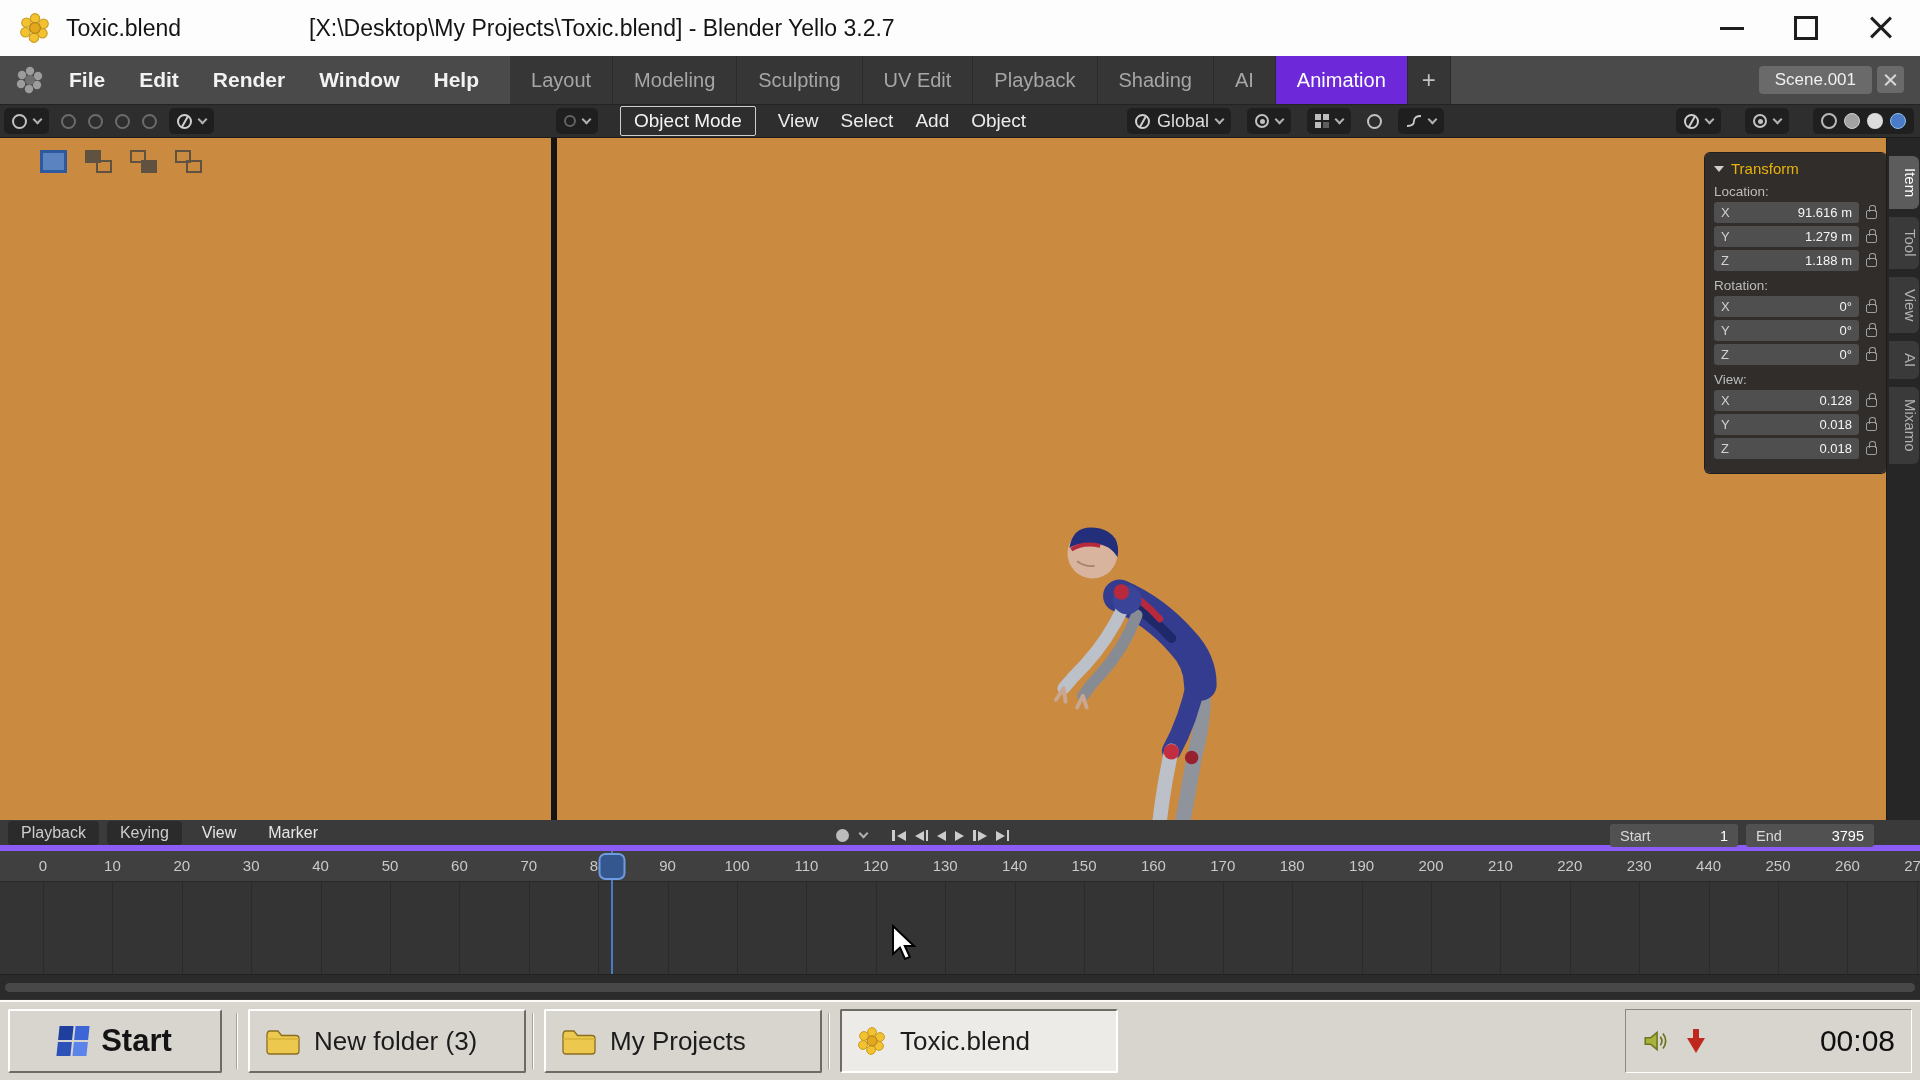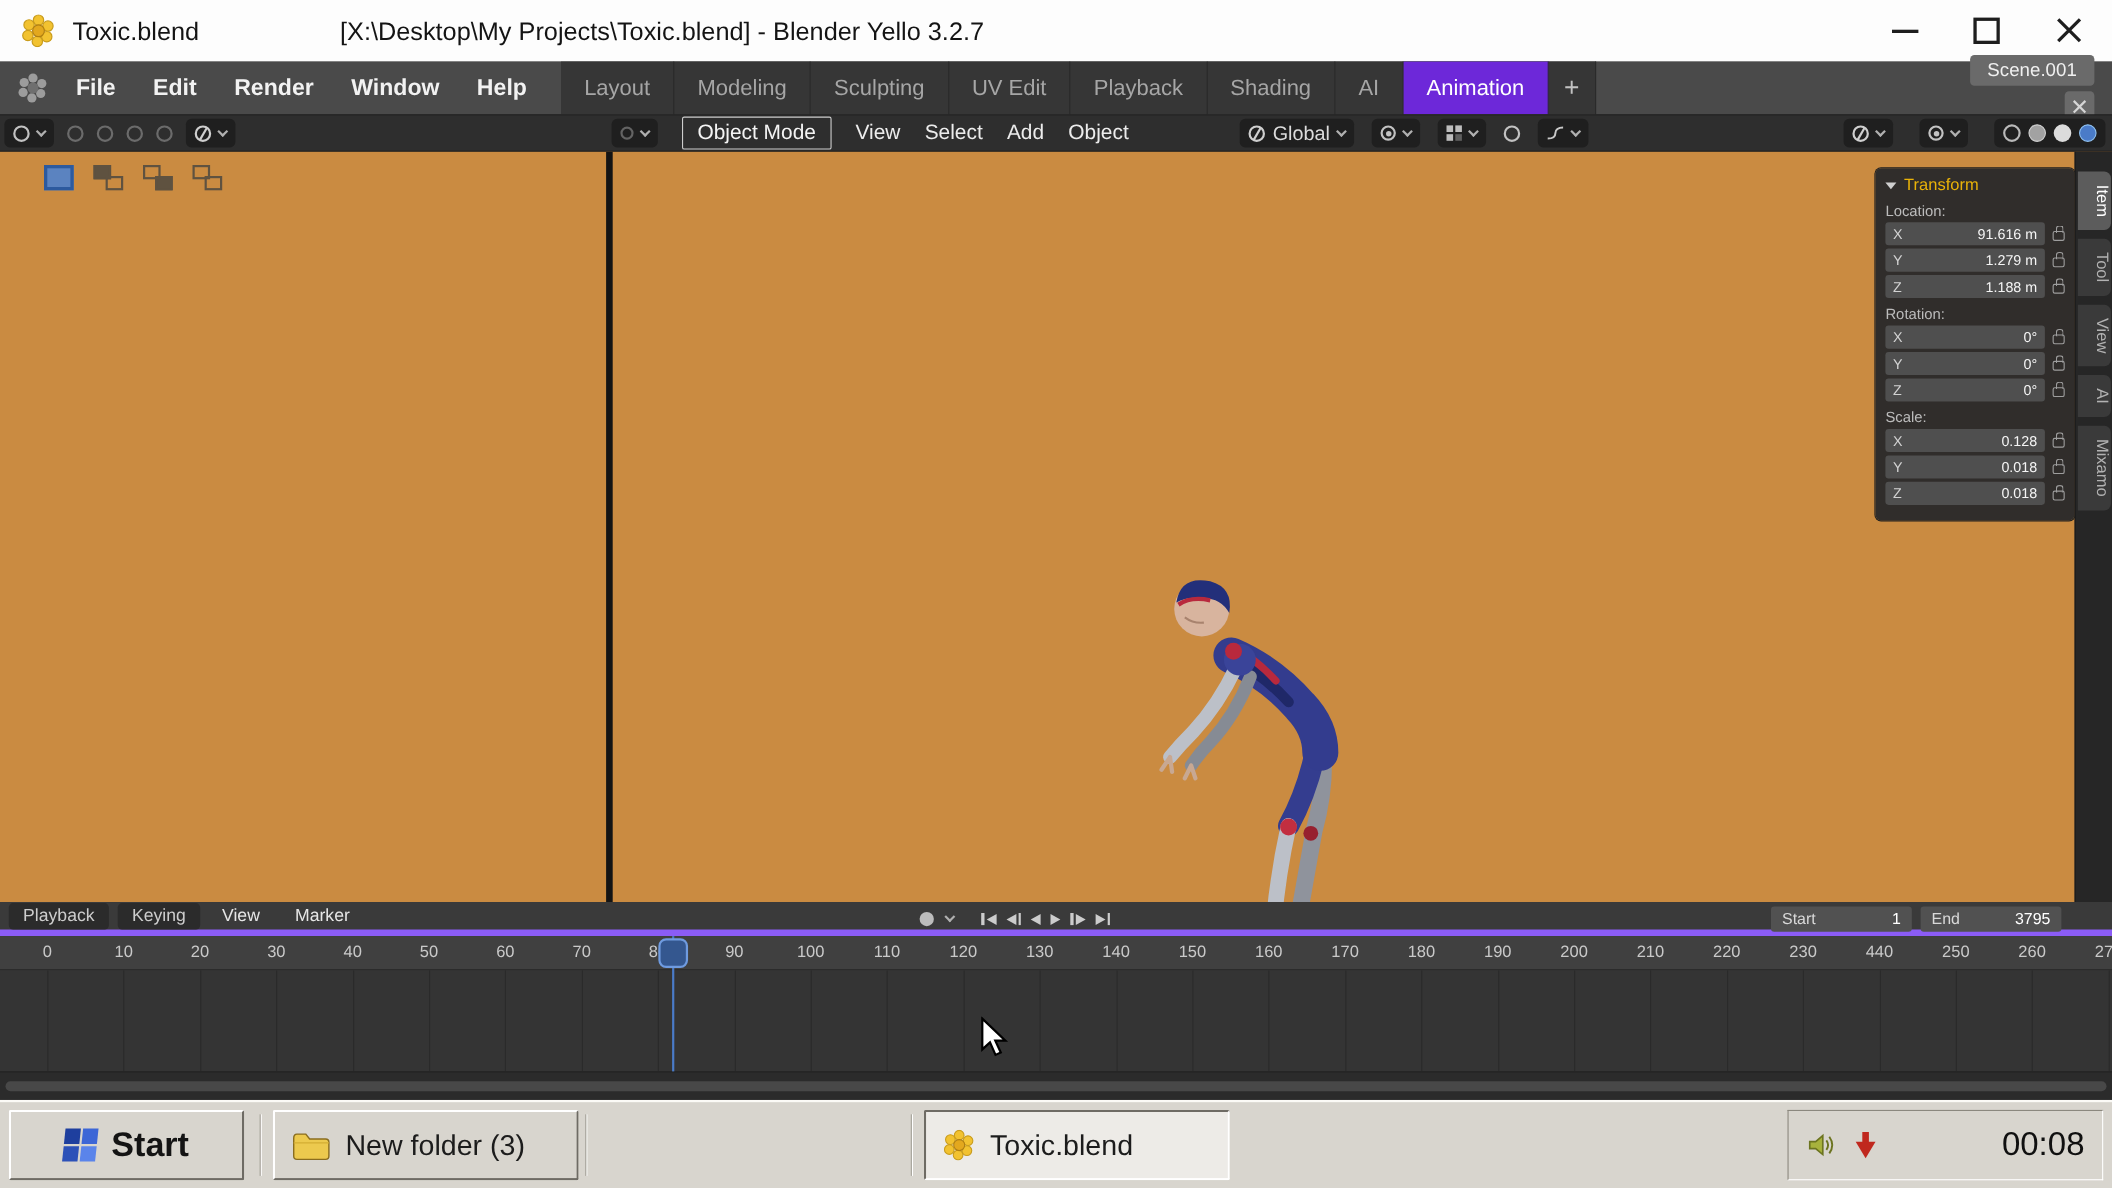--- a/index.html
+++ b/index.html
@@ -23,21 +23,21 @@
   
   .menubar { position:absolute; top:56px; left:0; width:100%; height:48px; background:#4a4a4a;
              display:flex; align-items:center; }
   .menubar .blogo { margin-left:16px; width:28px; height:28px; }
   .menus { display:flex; margin-left:8px; }
   .menu-item { color:#f2f2f2; font-weight:bold; font-size:21px; padding:12px 17px; line-height:48px; }
   .tabs { display:flex; height:48px; margin-left:14px; background:#363636; align-items:flex-end; }
   .tab { padding:0 21px; line-height:48px; font-size:20px; color:#a6a6a6; border-right:1px solid #2a2a2a; white-space:nowrap; }
   .tab.active { background:#6d28d9; color:#ffffff; }
   .tab.plus { font-size:24px; padding:0 14px; color:#c2c2c2; }
-  .scene-cluster { margin-left:auto; margin-right:16px; display:flex; align-items:flex-end; gap:5px;flex-direction:column; }
+  .scene-cluster { margin-left:auto; margin-right:16px; display:flex; align-items:flex-start; gap:5px; }
   .scene-pill { background:#6a6a6a; color:#f0f0f0; font-size:17px; padding:4px 16px; border-radius:4px; }
   .scene-x { width:27px; height:27px; background:#6a6a6a; border-radius:4px; position:relative; }
   .scene-x::before,.scene-x::after { content:""; position:absolute; left:6px; top:12.5px; width:15px; height:2px; background:#d6d6d6; }
   .scene-x::before { transform:rotate(45deg);} .scene-x::after { transform:rotate(-45deg);}
 
   
   .toolbar { position:absolute; top:104px; left:0; width:100%; height:34px; background:#2e2e2e;
              border-top:1px solid #232323; border-bottom:1px solid #1b1b1b; }
   .tb-left { position:absolute; left:4px; top:0; height:100%; display:flex; align-items:center; gap:12px; }
   .tb-mode { position:absolute; left:556px; top:0; height:100%; display:flex; align-items:center; gap:22px; }
@@ -374,21 +374,21 @@
         </div>
           <span class="lock"></span>
       </div>
       <div class="np-row">
         <div class="np-field">
           <span class="np-axis">Z</span>
           <span class="np-value">0°</span>
         </div>
           <span class="lock"></span>
       </div>
-      <div class="np-label">Scale:</div>
+      <div class="np-label">View:</div>
       <div class="np-row">
         <div class="np-field">
           <span class="np-axis">X</span>
           <span class="np-value">0.128</span>
         </div>
           <span class="lock"></span>
       </div>
       <div class="np-row">
         <div class="np-field">
           <span class="np-axis">Y</span>
@@ -540,20 +540,27 @@
     </div>
     <div class="tsep" style="left:236px;"></div>
     <div class="task-btn raised" style="left:248px;">
       <svg width="34" height="27" viewBox="0 0 34 27">
         <path d="M1 7 Q1 3 4 3 L12 3 L15.5 7.5 L30 7.5 Q33 7.5 33 10.5 L33 23 Q33 26 30 26 L4 26 Q1 26 1 23 Z" fill="#ecc94e" stroke="#8a6d1f" stroke-width="1.3"></path>
         <path d="M1 11 L33 11" stroke="#d3ad33" stroke-width="1.3"></path>
       </svg>
       <span>New folder (3)</span>
     </div>
     <div class="tsep" style="left:532px;"></div>
+    <div class="task-btn raised" style="left:544px;">
+      <svg width="34" height="27" viewBox="0 0 34 27">
+        <path d="M1 7 Q1 3 4 3 L12 3 L15.5 7.5 L30 7.5 Q33 7.5 33 10.5 L33 23 Q33 26 30 26 L4 26 Q1 26 1 23 Z" fill="#ecc94e" stroke="#8a6d1f" stroke-width="1.3"></path>
+        <path d="M1 11 L33 11" stroke="#d3ad33" stroke-width="1.3"></path>
+      </svg>
+      <span>My Projects</span>
+    </div>
     <div class="tsep" style="left:828px;"></div>
     <div class="task-btn raised active" style="left:840px;">
       <svg width="28" height="28" viewBox="0 0 28 28">
         <g fill="#f2c230" stroke="#c99c1c" stroke-width="1">
           <circle cx="14" cy="5" r="4.4"></circle>
             <circle cx="22" cy="10" r="4.4"></circle>
             <circle cx="21" cy="19" r="4.4"></circle>
           <circle cx="13" cy="23" r="4.4"></circle>
             <circle cx="5" cy="18" r="4.4"></circle>
             <circle cx="6" cy="9" r="4.4"></circle>

